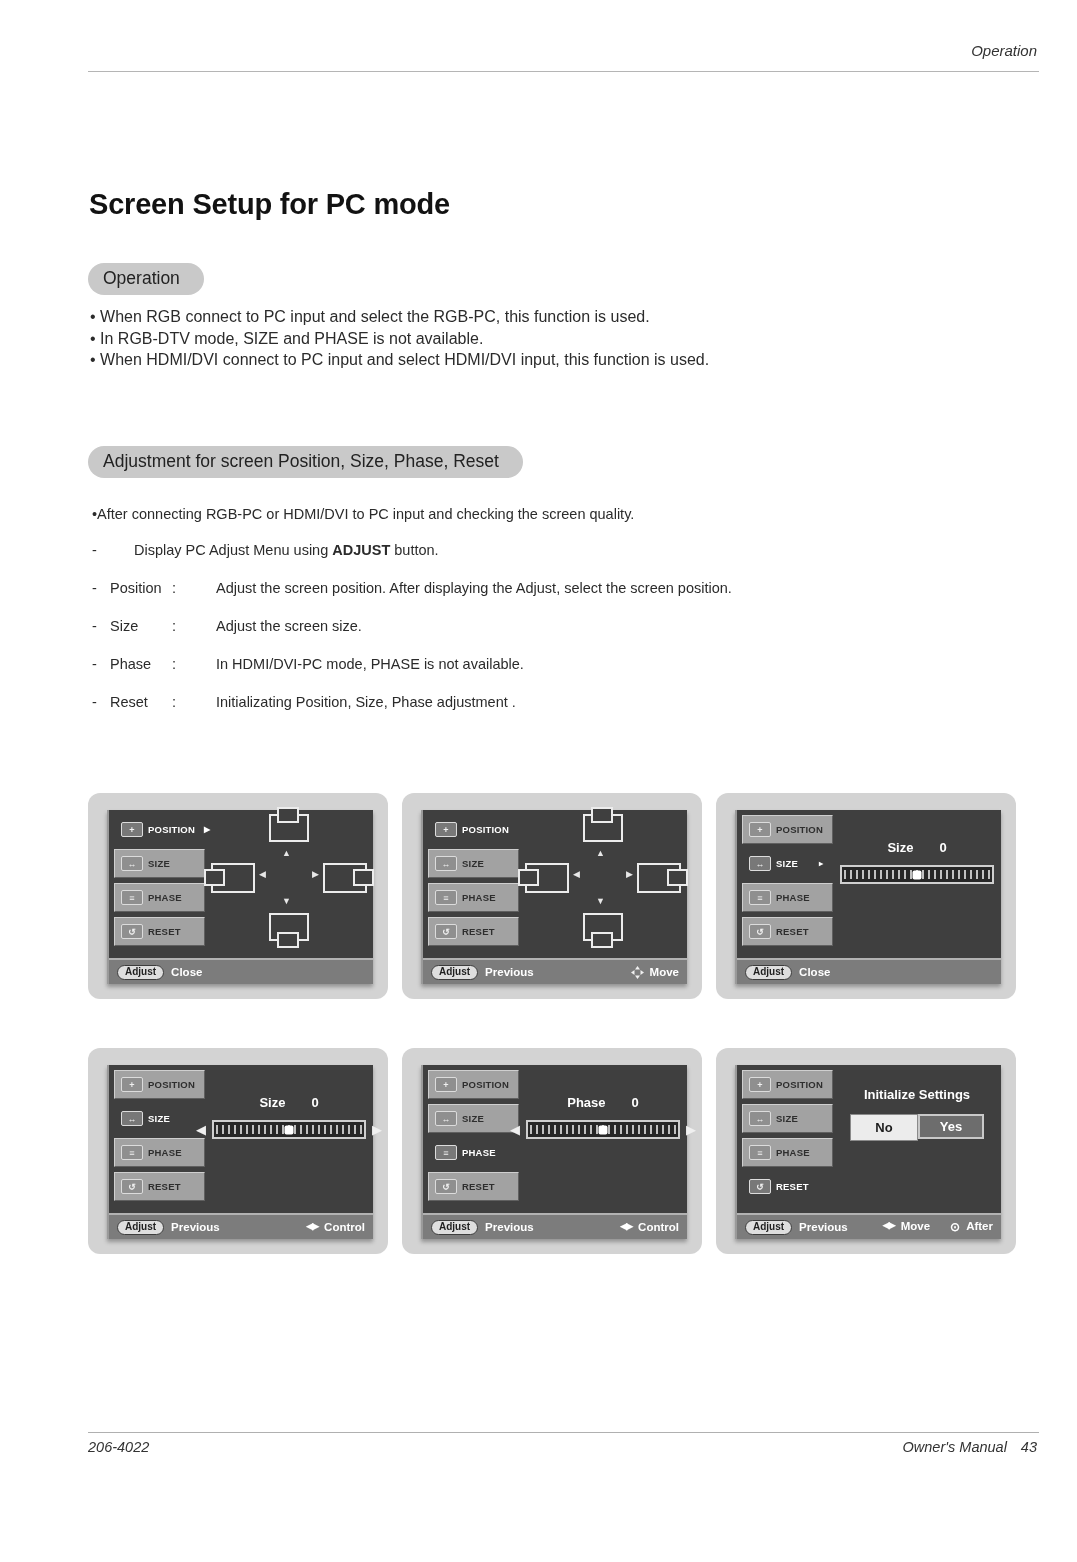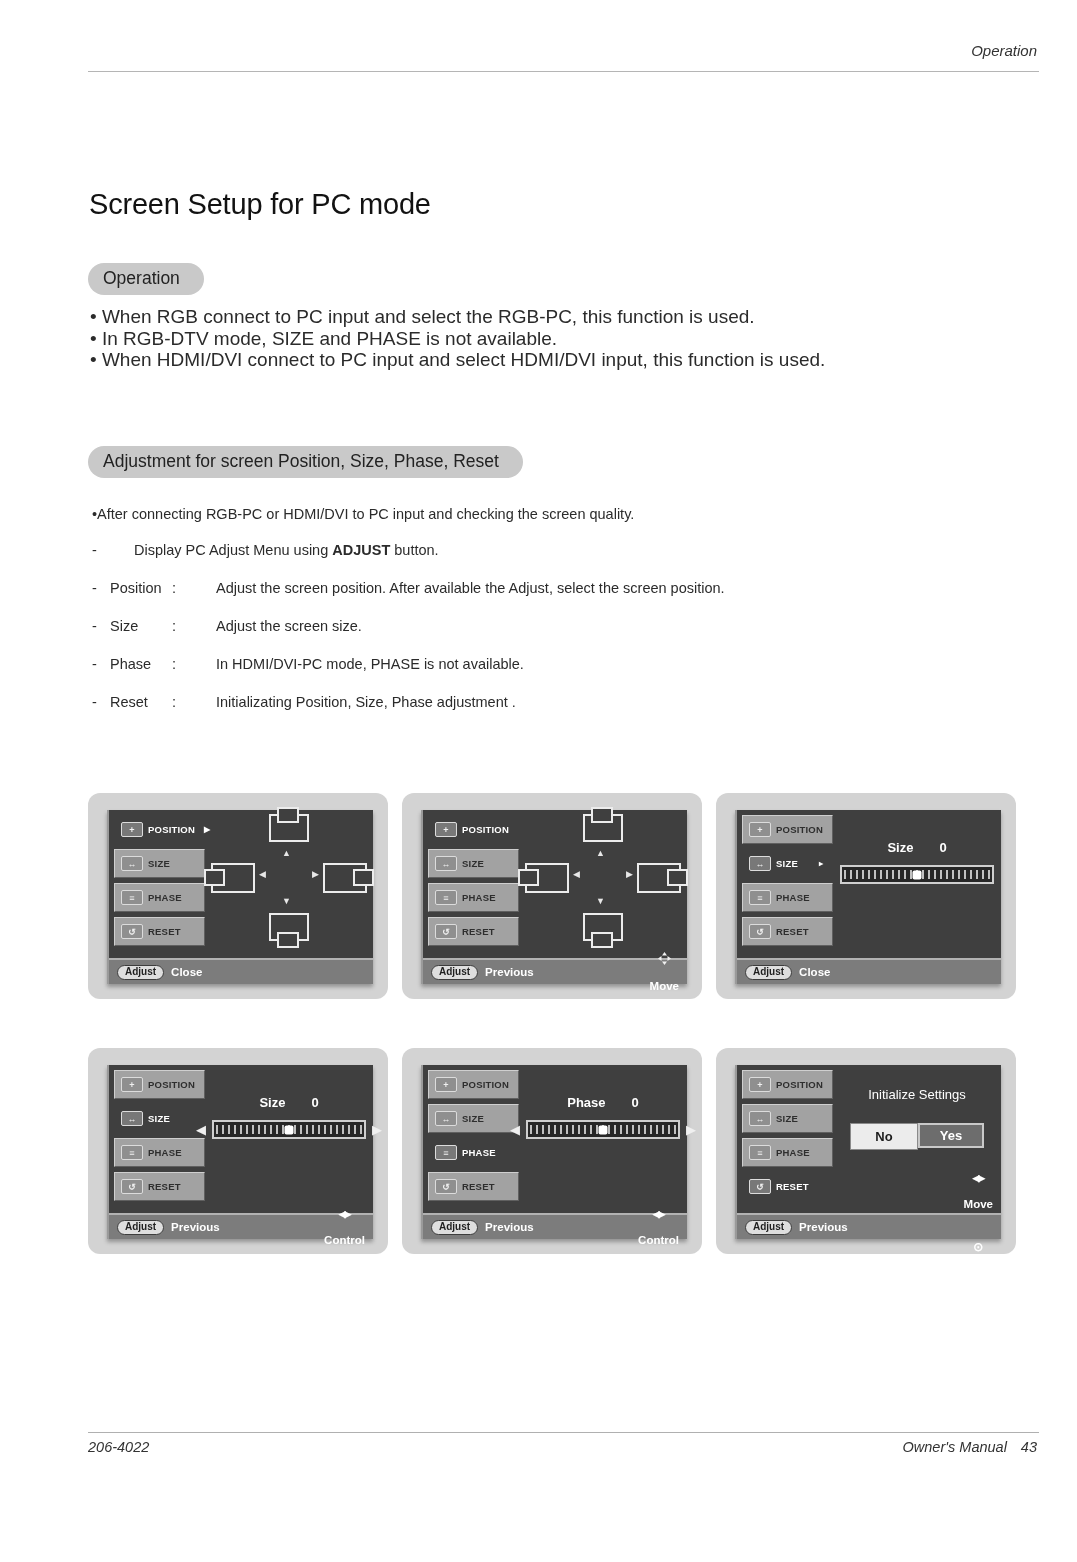--- a/index.html
+++ b/index.html
@@ -1,25 +1,25 @@
 <!DOCTYPE html>
 <html><head>
 <meta charset="utf-8">
 <style>
   html,body{margin:0;padding:0;background:#ffffff;}
   body{width:1077px;height:1562px;position:relative;font-family:"Liberation Sans",sans-serif;color:#2c2c2c;overflow:hidden;}
 
   
   .hdr-label{position:absolute;top:42px;right:40px;font-size:15px;font-style:italic;color:#333;}
   .hdr-rule{position:absolute;top:71px;left:88px;right:38px;border-top:1px solid #b5b5b5;}
-  .page-title{position:absolute;top:188px;left:89px;font-size:29px;font-weight:normal;color:#121212;letter-spacing:-0.2px;}
+  .page-title{position:absolute;top:188px;left:89px;font-size:29px;font-weight:bold;color:#121212;letter-spacing:-0.2px;}
   .pill{position:absolute;background:#c9c9c9;border-radius:17px;padding:5px 24px 6px 15px;font-size:17.5px;color:#222;}
   .pill-op{top:263px;left:88px;}
   .pill-adj{top:446px;left:88px;}
-  .bullets{position:absolute;top:306px;left:90px;font-size:19px;line-height:21.5px;color:#2b2b2b;}
+  .bullets{position:absolute;top:306px;left:90px;font-size:16px;line-height:21.5px;color:#2b2b2b;}
   .intro{position:absolute;top:506px;left:92px;font-size:14.5px;color:#2b2b2b;}
   .adj-list{position:absolute;top:540px;left:92px;width:880px;font-size:14.5px;color:#2b2b2b;}
   .adj-row{display:flex;margin-bottom:17px;line-height:21px;}
   .adj-dash{width:18px;}
   .adj-term{width:62px;}
   .adj-colon{width:20px;}
   .adj-desc{flex:1;margin-left:24px;}
   .ftr-rule{position:absolute;top:1432px;left:88px;right:38px;border-top:1px solid #b0b0b0;}
   .ftr-left{position:absolute;top:1439px;left:88px;font-size:14.5px;font-style:italic;color:#333;}
   .ftr-right{position:absolute;top:1439px;right:40px;font-size:14.5px;font-style:italic;color:#333;}
@@ -35,21 +35,21 @@
   .menu-item.active{background:transparent;border-color:transparent;color:#fff;}
   .mi-icon{width:20px;height:13px;background:#8f8f8f;border:1px solid #dcdcdc;border-radius:2px;display:flex;align-items:center;justify-content:center;font-size:9px;font-weight:bold;color:#f0f0f0;flex:0 0 auto;}
   .menu-item.active .mi-icon{background:#787878;}
   .mi-suffix{margin-left:4px;font-size:8px;color:#fff;}
   .mi-suffix.gap{margin-left:16px;}
   .main{flex:1;position:relative;min-width:0;}
 
   
   .bar{height:26px;background:#7c7c7c;border-top:2px solid #b2b2b2;display:flex;align-items:center;padding:0 8px;gap:7px;color:#fff;font-weight:bold;font-size:11.5px;box-sizing:border-box;}
   .adjust-pill{background:#dedede;border:1px solid #3d3d3d;border-radius:9px;color:#1f1f1f;font-size:10px;font-weight:bold;padding:1px 7px 2px 7px;line-height:1;}
-  .bar-right{margin-left:auto;display:flex;align-items:center;gap:15px;flex-direction:column;}
+  .bar-right{margin-left:auto;display:flex;gap:6px;}
   .bar-ico{font-size:9px;letter-spacing:-1px;}
   .bar-sel{font-size:12px;}
   .bar-gap{width:8px;}
 
   
   .mon{position:absolute;border:2px solid #ececec;}
   .mon-inner{position:absolute;border:2px solid #ececec;background:#3f3f3f;}
   .m-top{left:64px;top:4px;width:36px;height:24px;}
   .m-top .mon-inner{left:6px;top:-9px;width:18px;height:12px;}
   .m-bottom{left:64px;top:103px;width:36px;height:24px;}
@@ -68,21 +68,21 @@
   .slider-block{position:absolute;left:0;right:0;top:30px;display:flex;flex-direction:column;align-items:center;}
   .slider-label{color:#fff;font-weight:bold;font-size:13px;margin-bottom:10px;display:flex;gap:26px;}
   .slider-row{display:flex;align-items:center;gap:6px;}
   .slider-arrow{color:#f0f0f0;font-size:13px;}
   .slider{width:150px;height:15px;background:#262626;border:2px solid #cfcfcf;position:relative;display:flex;align-items:center;box-sizing:content-box;}
   .ticks{height:9px;width:100%;margin:0 2px;background:repeating-linear-gradient(90deg,#c0c0c0 0 2px,transparent 2px 6px);}
   .knob{position:absolute;left:50%;top:50%;transform:translate(-50%,-50%);width:9px;height:9px;background:#ffffff;border-radius:2px;}
 
   
   .init-block{position:absolute;left:0;right:0;top:22px;display:flex;flex-direction:column;align-items:center;}
-  .init-heading{color:#fff;font-weight:normal;font-size:13px;margin-bottom:21px;}
+  .init-heading{color:#fff;font-weight:bold;font-size:13px;margin-bottom:12px;}
   .init-btns{display:flex;}
   .btn-no{width:66px;height:25px;background:#ececec;color:#1d1d1d;border:1px solid #8a8a8a;display:flex;align-items:center;justify-content:center;font-weight:bold;font-size:13px;}
   .btn-yes{width:66px;height:25px;background:#6d6d6d;color:#fff;border:2px solid #c9c9c9;display:flex;align-items:center;justify-content:center;font-weight:bold;font-size:13px;box-sizing:border-box;}
 
   .move-svg{display:block;}
 </style>
 </head>
 <body>
 
 <div class="hdr-label">Operation</div>
@@ -101,21 +101,21 @@
 
 <div class="adj-list">
   <div class="adj-row">
     <span class="adj-dash">-</span>
     <span class="adj-desc"><span>Display PC Adjust Menu using </span><b>ADJUST</b><span> button.</span></span>
   </div>
   <div class="adj-row">
     <span class="adj-dash">-</span>
     <span class="adj-term">Position</span>
     <span class="adj-colon">:</span>
-    <span class="adj-desc">Adjust the screen position. After available the Adjust, select the screen position.</span>
+    <span class="adj-desc">Adjust the screen position. After displaying the Adjust, select the screen position.</span>
   </div>
   <div class="adj-row">
     <span class="adj-dash">-</span>
     <span class="adj-term">Size</span>
     <span class="adj-colon">:</span>
     <span class="adj-desc">Adjust the screen size.</span>
   </div>
   <div class="adj-row">
     <span class="adj-dash">-</span>
     <span class="adj-term">Phase</span>

